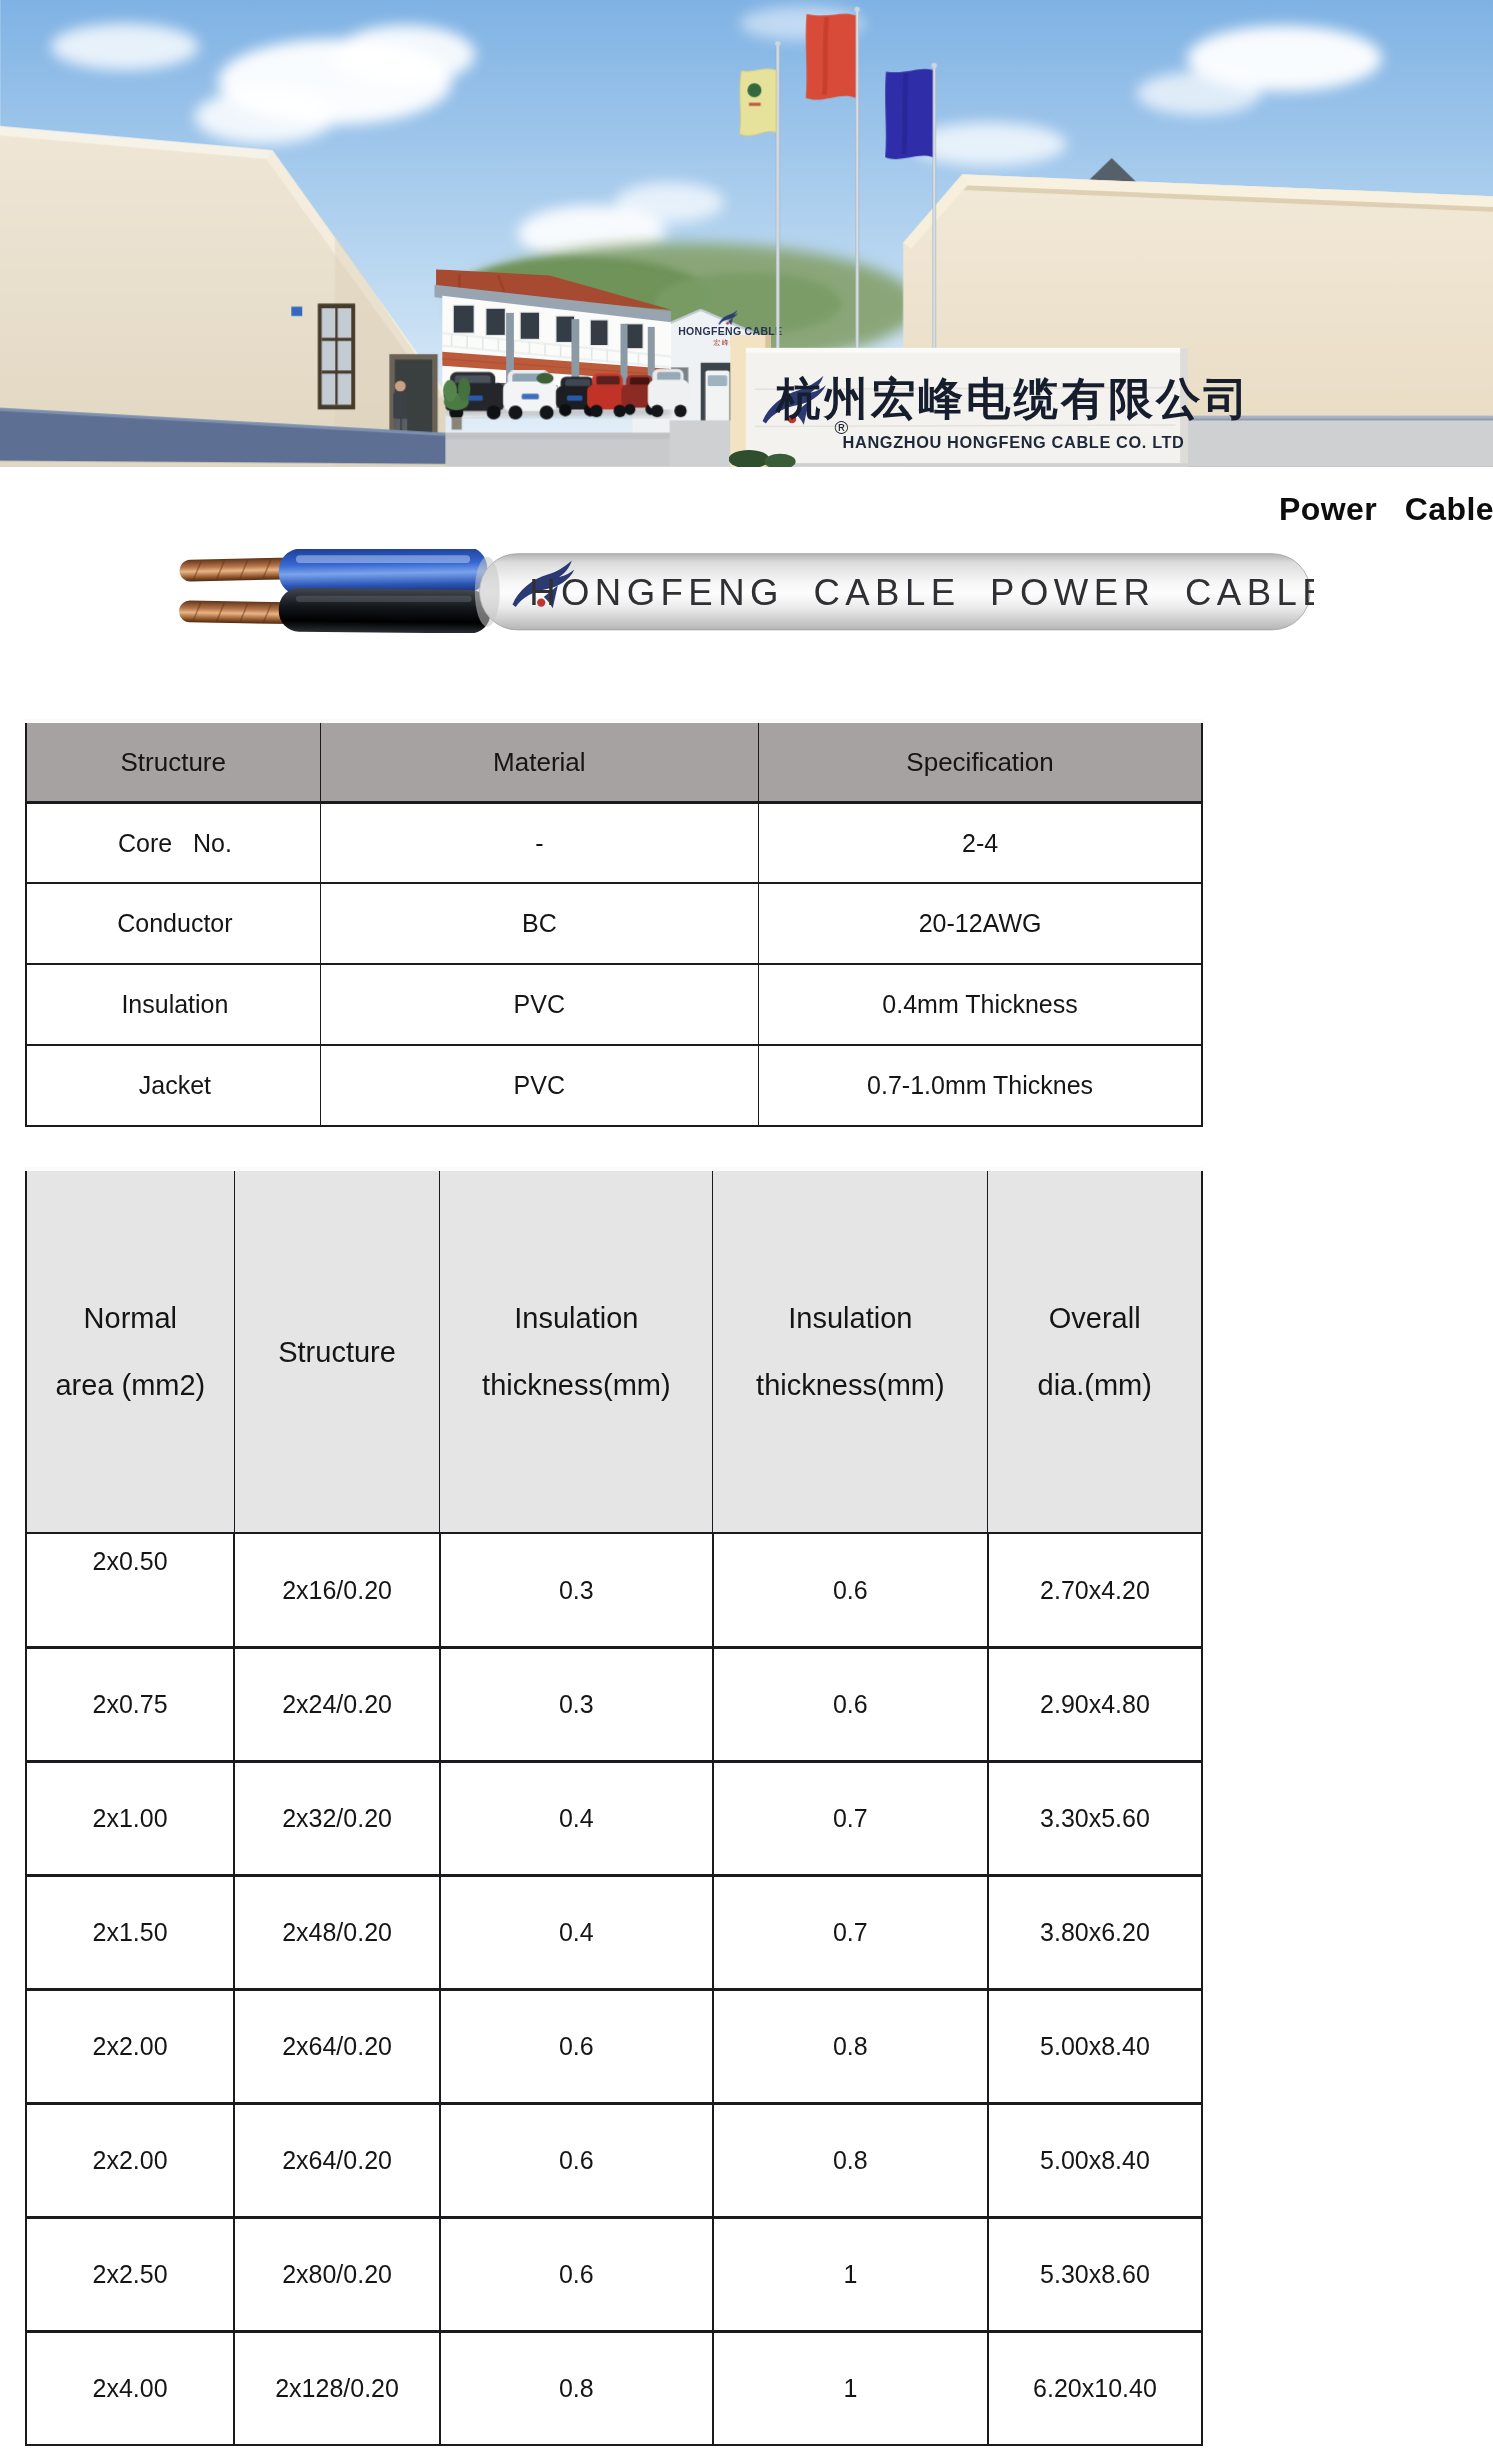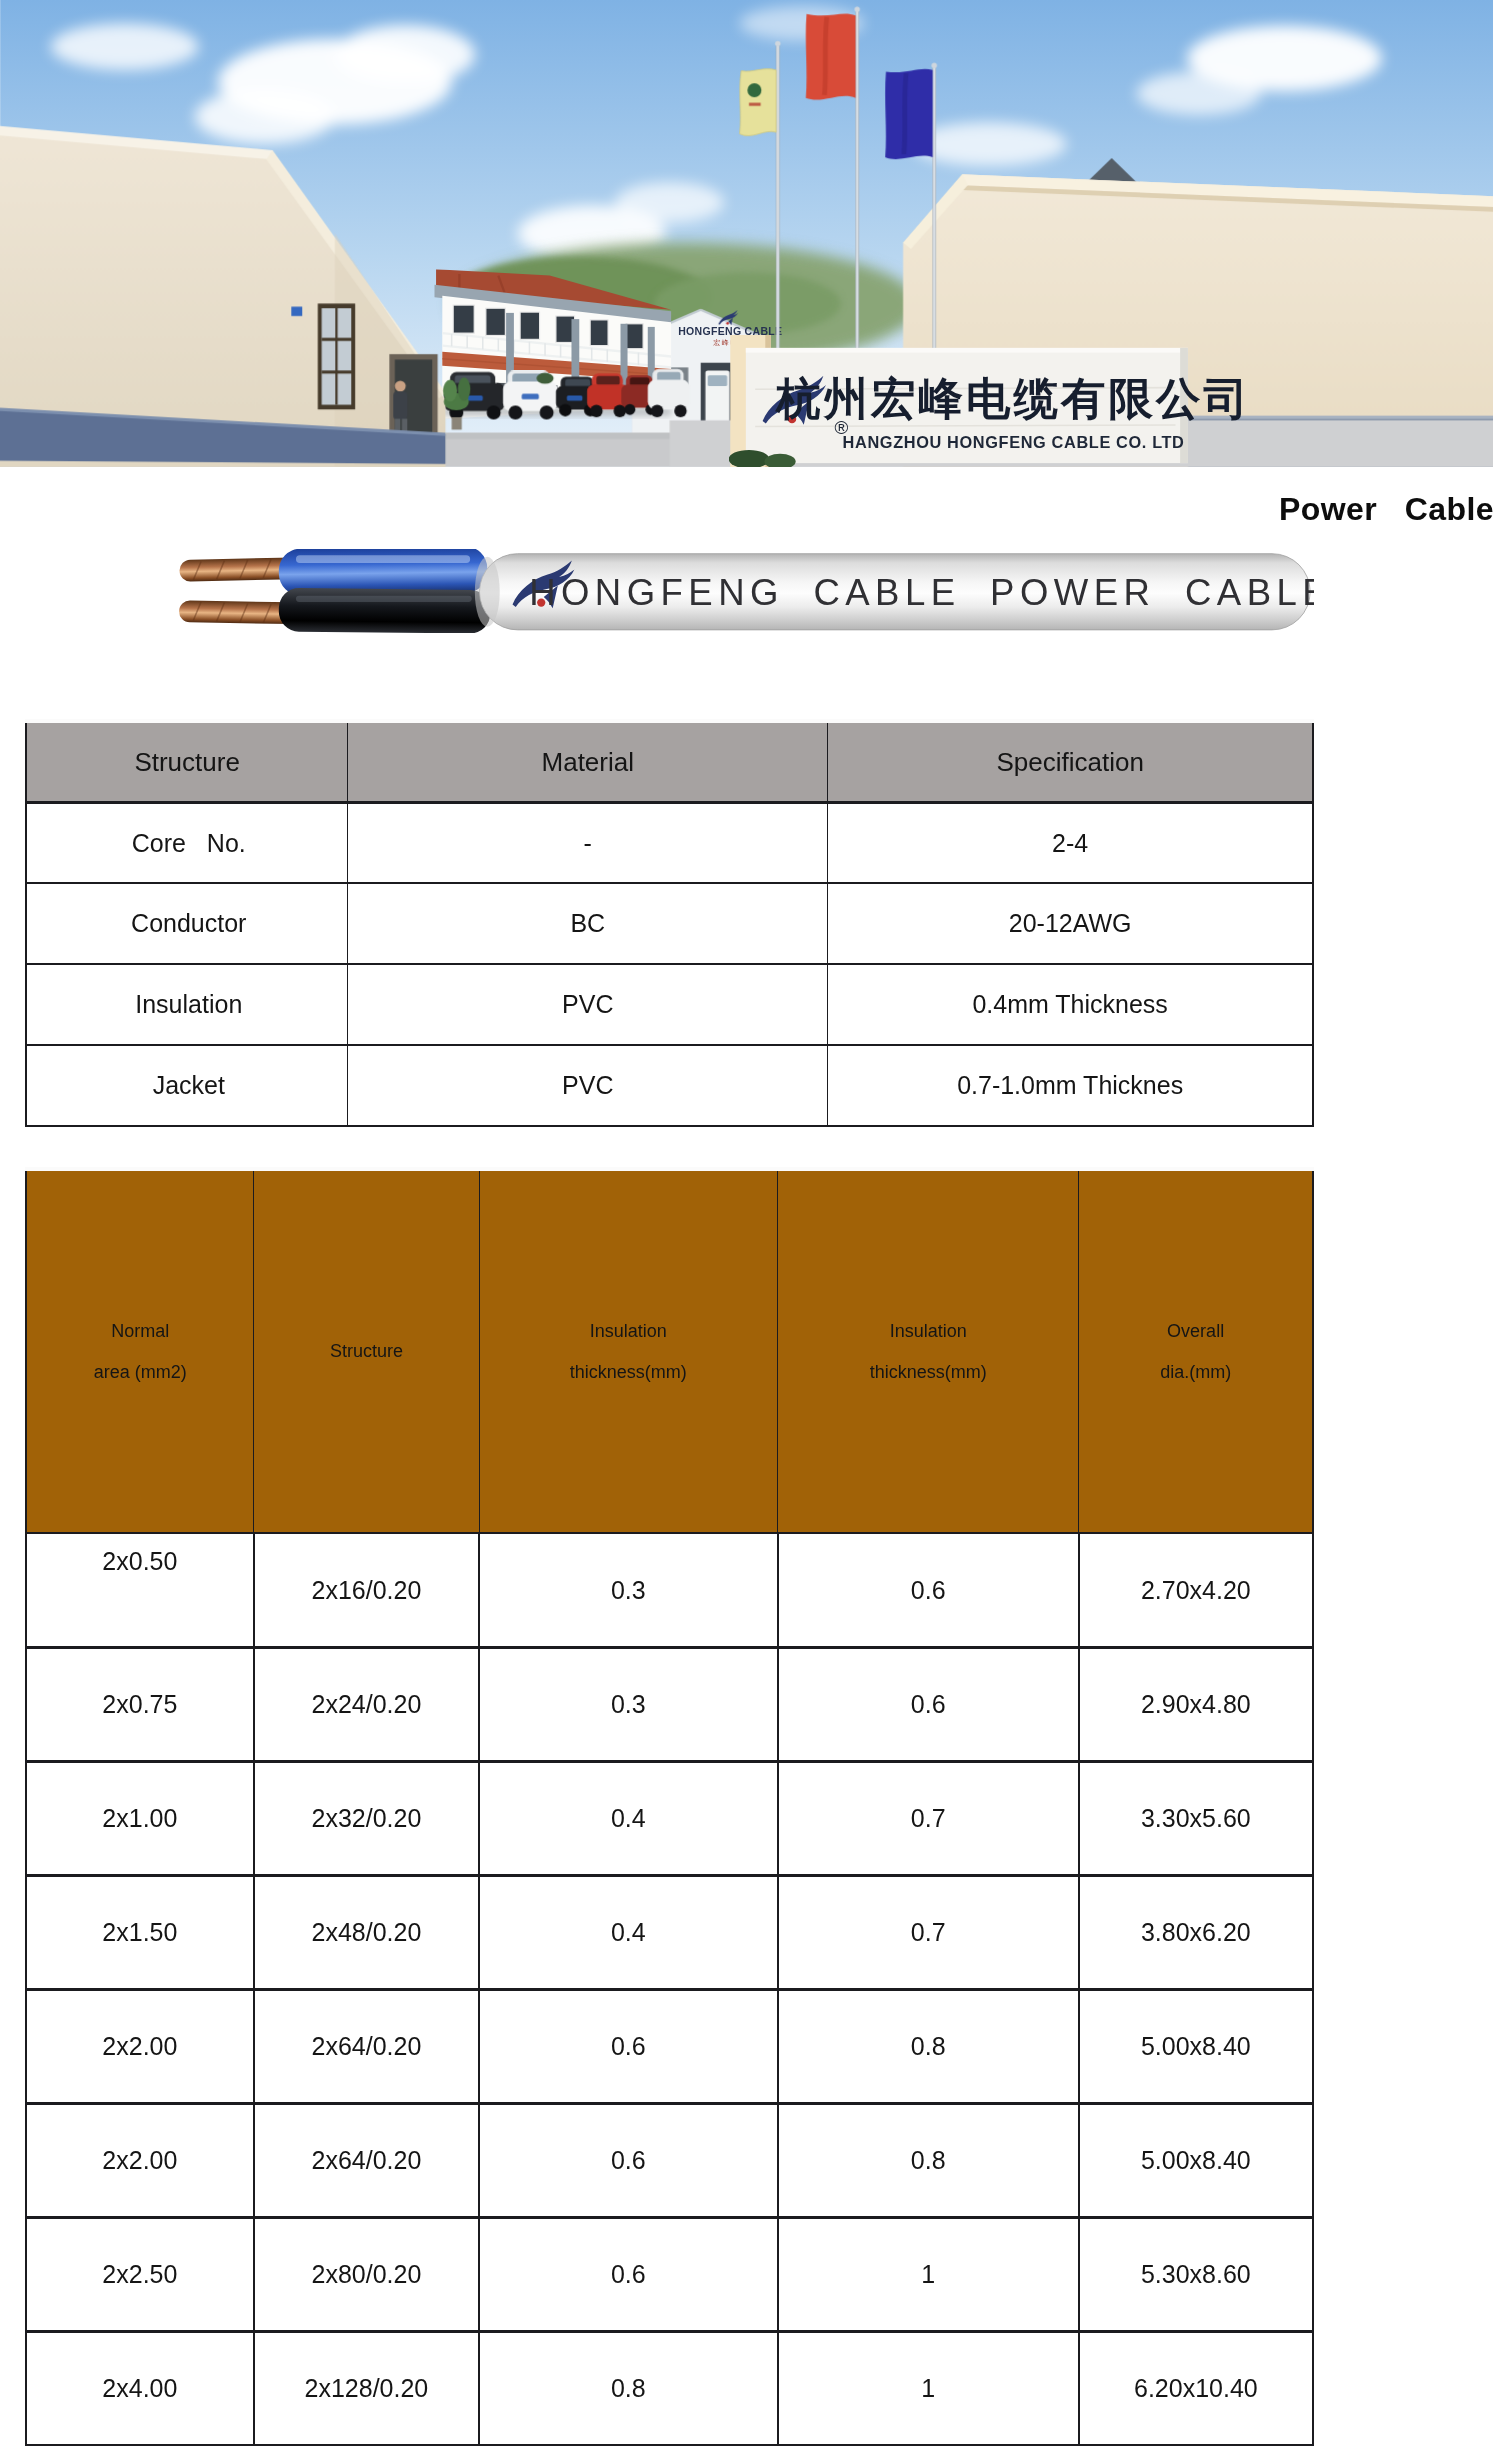--- a/index.html
+++ b/index.html
@@ -12,21 +12,21 @@
 
   .page-title {
     margin:23.4px 0 0 0; height:39px; line-height:39px; text-align:right;
     font-size:32px; font-weight:700; letter-spacing:0.4px; color:#0d0d0d;
     white-space:pre;
   }
 
   .banner-wrap { margin:20px 0 0 177px; width:1137px; height:84px; }
 
   table.data-table {
-    border-collapse:collapse; table-layout:fixed; width:1289px;
+    border-collapse:collapse; table-layout:fixed; width:1178px;
     background:#ffffff; color:#151515;
   }
   table.data-table td, table.data-table th {
     text-align:center; vertical-align:middle; white-space:pre-wrap;
     overflow:hidden; padding:0 4.7px;
   }
 
   
   table.spec-table { margin:86px 0 0 25px; border:2.3px solid #1b1b1f; border-top-width:3.1px; }
   table.spec-table tr { height:81px; }
@@ -40,21 +40,21 @@
     font-size:25px; font-weight:400;
     border-left:1.6px solid #1b1b1f; border-top:2.3px solid #1b1b1f;
   }
   table.spec-table td:first-child { border-left:none;padding-left:8px; }
 
   
   table.size-table { margin:40px 0 0 25px; border:2.3px solid #1b1b1f; border-top-width:3.9px; }
   table.size-table thead tr { height:364px; }
   table.size-table tbody tr { height:114px;padding-left:8px; }
   table.size-table th {
-    background:#a16207; font-size:18px; font-weight:400; line-height:2.3;
+    background:#e5e5e5; font-size:29px; font-weight:400; line-height:2.3;
     border-left:1.6px solid #1b1b1f; border-bottom:2.3px solid #1b1b1f;
     border-top:4.7px solid #fbfbfb;
   }
   table.size-table th:first-child { border-left:none; }
   table.size-table td {
     font-size:25px; font-weight:400;
     border-left:2.3px solid #1b1b1f; border-top:3.9px solid #1b1b1f;
   }
   table.size-table td:first-child { border-left:none; }
   table.size-table tbody tr:first-child td { border-top:2.3px solid #1b1b1f; }

